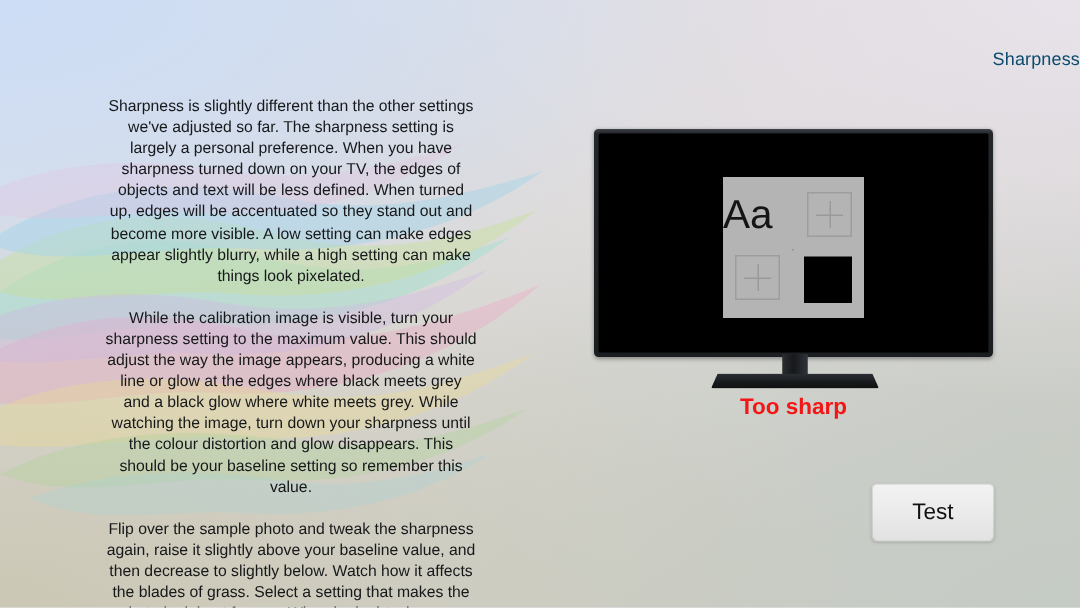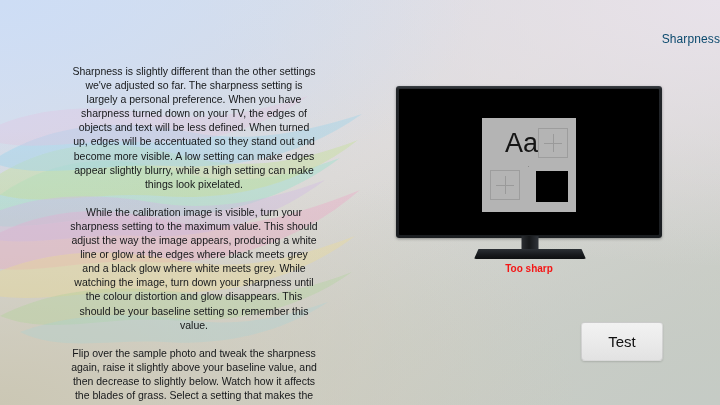--- a/index.html
+++ b/index.html
@@ -127,21 +127,21 @@
     position: absolute;
     left: 50%;
     transform: translateX(-50%);
     top: 29px;
     width: 94px;
     height: 94px;
     background: #b4b4b4;
   }
   .cal-aa {
     position: absolute;
-    left: 23px;
+    left: 0;
     top: 12px;
     font-size: 27px;
     line-height: 27px;
     color: #151515;
     font-weight: 400;
     font-family: "Liberation Sans", sans-serif;
   }
   .reg-mark {
     position: absolute;
     width: 30px;
@@ -182,21 +182,21 @@
     background: #000;
   }
 
   
   .tv-caption {
     position: absolute;
     left: 396px;
     top: 263px;
     width: 266px;
     text-align: center;
-    font-size: 10px;
+    font-size: 15px;
     font-weight: 700;
     color: #f41616;
   }
 
   
   .test-btn {
     position: absolute;
     left: 581px;
     top: 322px;
     width: 82px;

